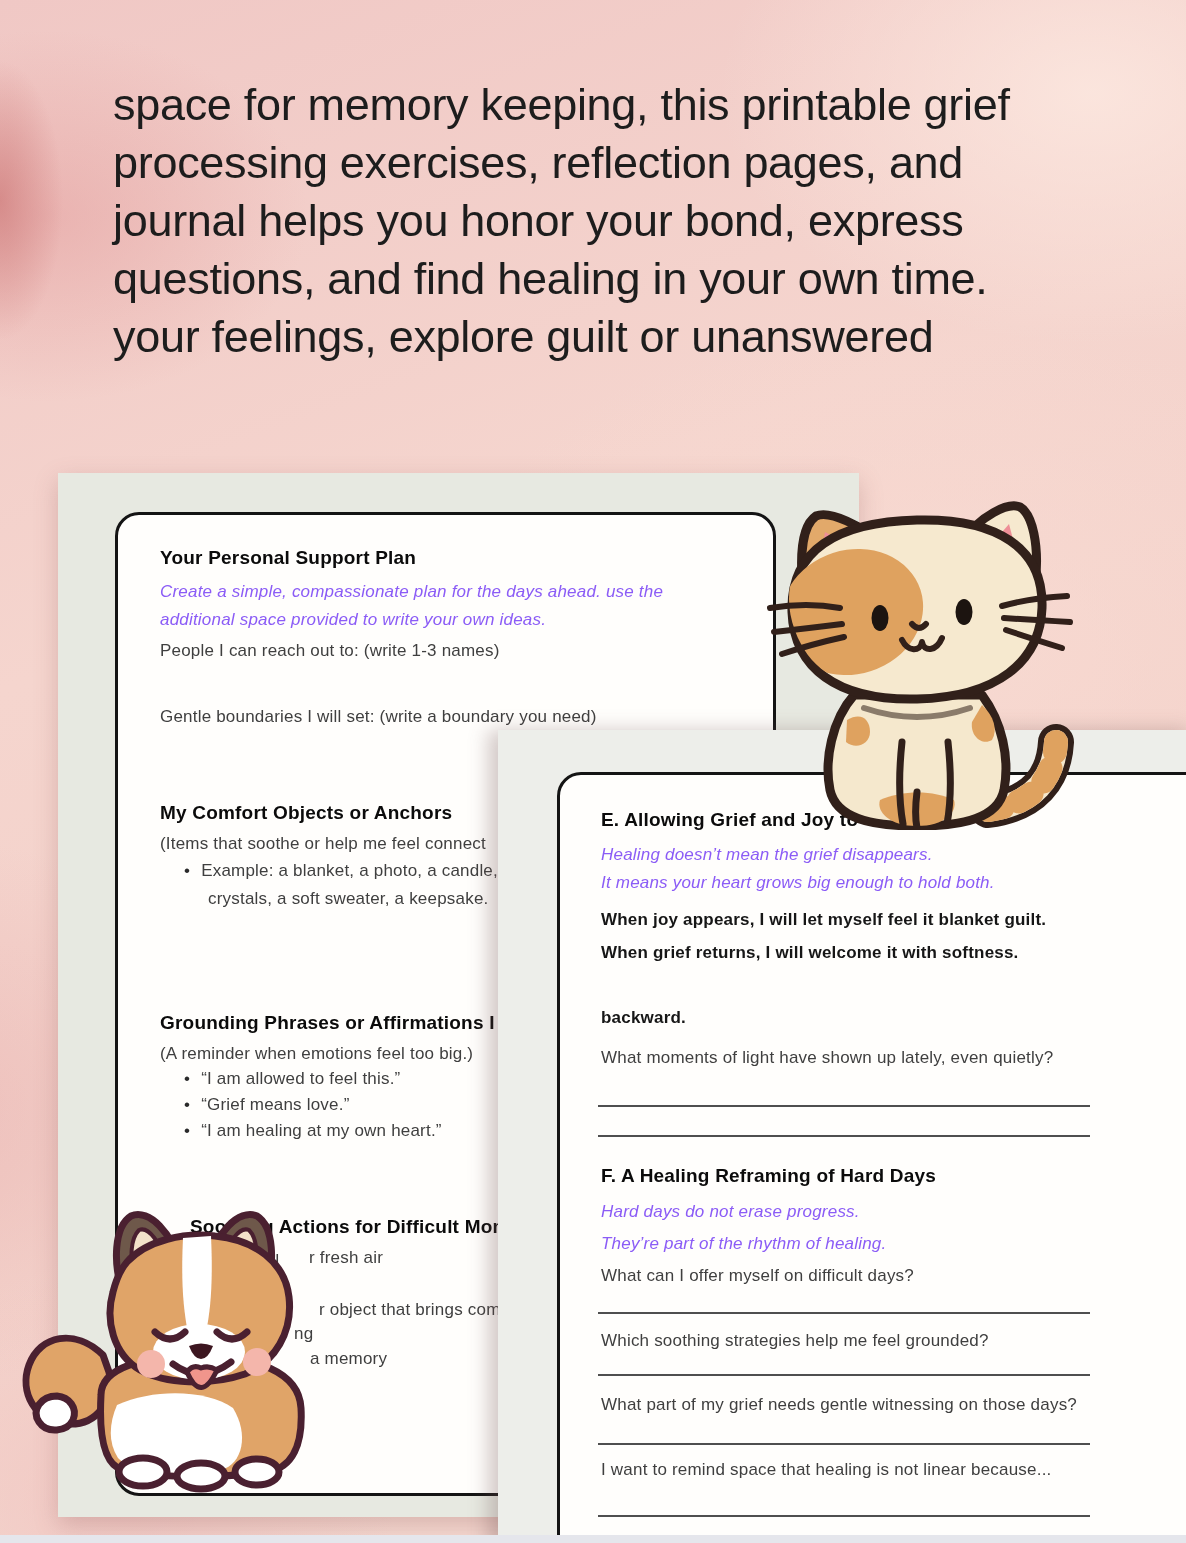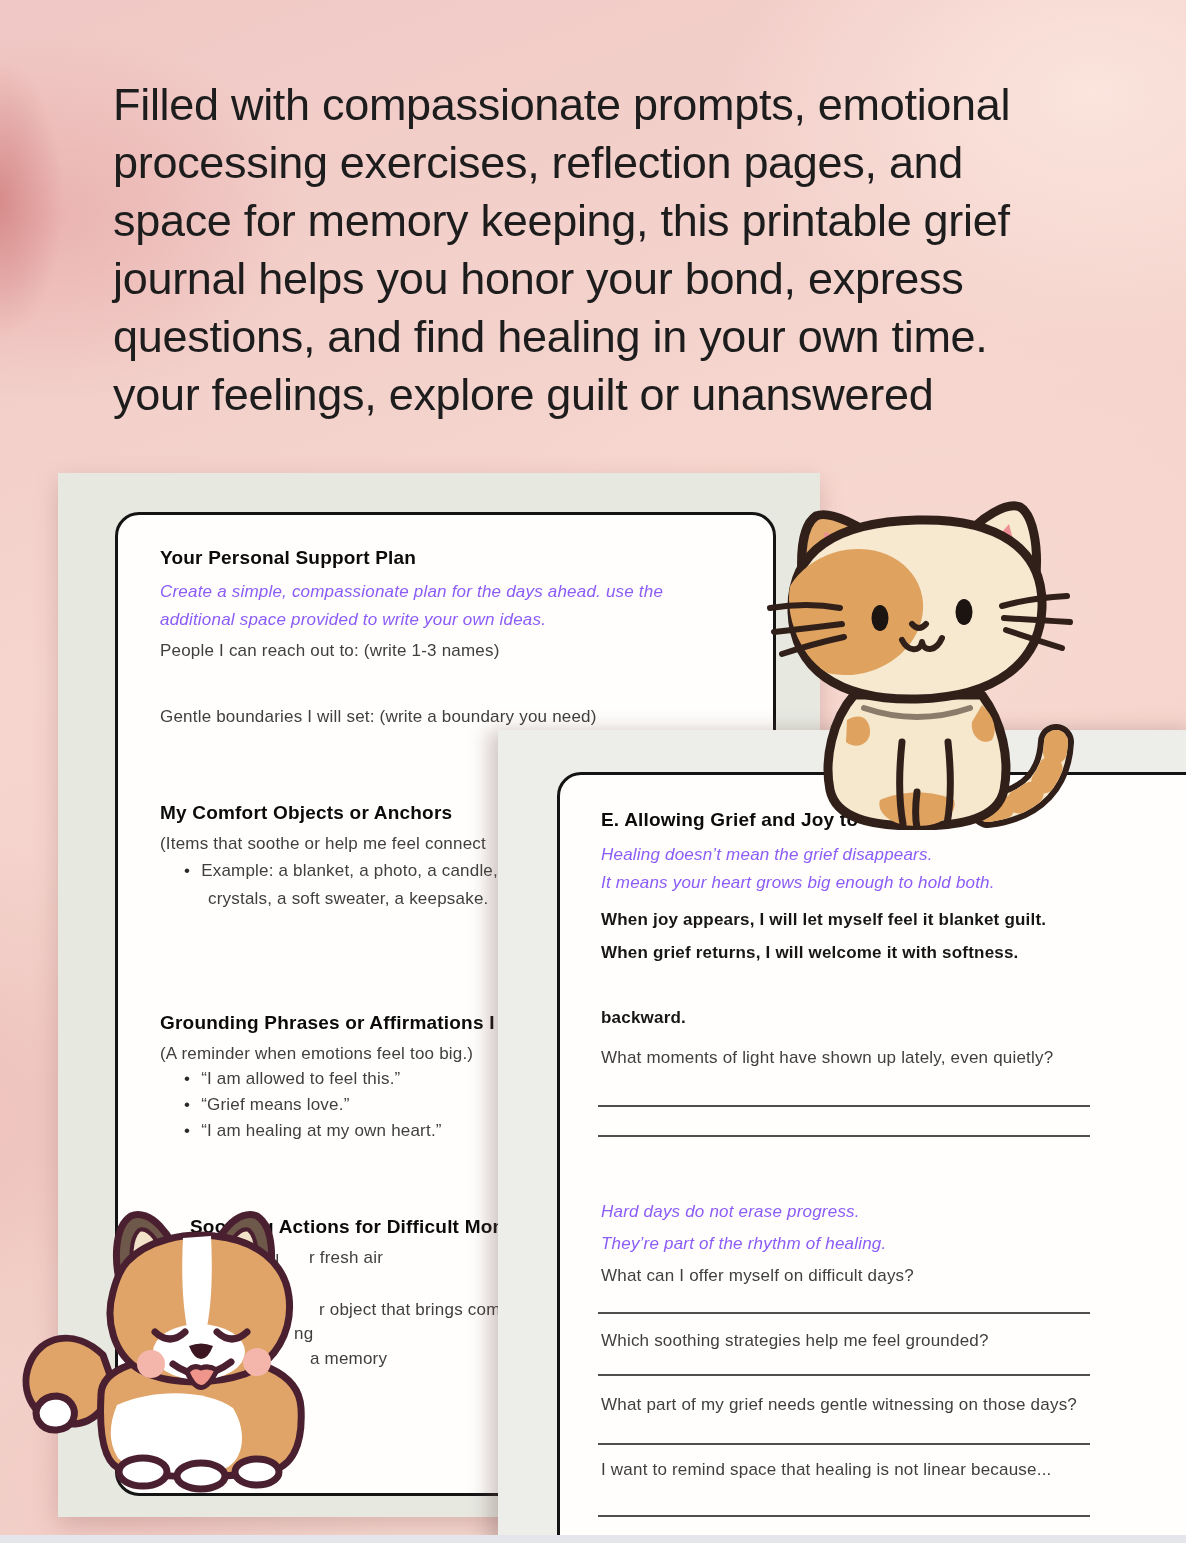--- a/index.html
+++ b/index.html
@@ -13,21 +13,21 @@
       radial-gradient(620px 420px at 92% 6%, rgba(252,232,224,.85), transparent 60%),
       radial-gradient(760px 520px at 78% 42%, rgba(249,220,211,.75), transparent 65%),
       radial-gradient(460px 380px at 10% 97%, rgba(238,188,186,.5), transparent 60%),
       linear-gradient(160deg,#f0c8c5 0%,#f5d5ce 35%,#f3d1ca 60%,#f6dcd3 100%);
   }
   .intro{position:absolute;left:113px;top:76px;width:1010px;color:#1d1d1d;
     font-size:45px;letter-spacing:-.3px;}
   .intro div{height:58px;line-height:58px;white-space:nowrap;}
   .paper{position:absolute;}
   .paper.left{left:58px;top:473px;width:762px;height:1044px;background:#e7e9e1;
-    box-shadow:0 8px 22px rgba(140,85,85,.28);}
+    box-shadow:0 8px 22px rgba(140,85,85,.28);padding-left:39px;}
   .paper.right{left:498px;top:730px;width:700px;height:820px;background:#edeeea;
     box-shadow:-10px 0 18px rgba(110,80,80,.30);}
   .panel{position:absolute;background:#fffefc;border:3px solid #141414;border-radius:24px;overflow:hidden;}
   .panel.lp{left:57px;top:39px;width:655px;height:978px;}
   .panel.rp{left:59px;top:42px;width:700px;height:800px;border-bottom-right-radius:0;}
   .ln{position:absolute;white-space:nowrap;}
   .h{font-weight:bold;font-size:19px;color:#0b0b0b;letter-spacing:.2px;}
   .t{font-size:17px;color:#3f3f3f;letter-spacing:.2px;}
   .i{font-style:italic;color:#8b5cf6;}
   .bld{font-weight:bold;color:#161616;}
@@ -36,23 +36,22 @@
   .illus{position:absolute;}
   .bottom-strip{position:absolute;left:0;bottom:0;width:1186px;height:8px;background:#e5e6ec;z-index:9;}
   .z1{z-index:1}.z2{z-index:2}.z3{z-index:3}.z4{z-index:4}.z5{z-index:5}
 </style>
 </head>
 <body>
 
 <div id="stage">
 
   <div class="intro z1">
-    <div>Filled with compassionate prompts, emotional</div>
+    <div>space for memory keeping, this printable grief</div>
     <div>processing exercises, reflection pages, and</div>
-    <div>space for memory keeping, this printable grief</div>
     <div>journal helps you honor your bond, express</div>
     <div>questions, and find healing in your own time.</div>
     <div>your feelings, explore guilt or unanswered</div>
   </div>
 
   <div class="paper left z2">
     <div class="panel lp">
       <div class="ln h" style="left:42px;top:32px">Your Personal Support Plan</div>
       <div class="ln t i" style="left:42px;top:67px">Create a simple, compassionate plan for the days ahead. use the</div>
       <div class="ln t i" style="left:42px;top:95px">additional space provided to write your own ideas.</div>
@@ -124,20 +123,21 @@
       <div class="ln h" style="left:41px;top:34px">E. Allowing Grief and Joy to Coexist</div>
       <div class="ln t i" style="left:41px;top:70px">Healing doesn’t mean the grief disappears.</div>
       <div class="ln t i" style="left:41px;top:98px">It means your heart grows big enough to hold both.</div>
       <div class="ln t bld" style="left:41px;top:135px">When joy appears, I will let myself feel it blanket guilt.</div>
       <div class="ln t bld" style="left:41px;top:168px">When grief returns, I will welcome it with softness.</div>
       <div class="ln t bld" style="left:41px;top:233px">backward.</div>
       <div class="ln t" style="left:41px;top:273px">What moments of light have shown up lately, even quietly?</div>
       <div class="rule" style="left:38px;top:330px"></div>
       <div class="rule" style="left:38px;top:360px"></div>
 
+      <div class="ln h" style="left:41px;top:390px">F. A Healing Reframing of Hard Days</div>
       <div class="ln t i" style="left:41px;top:427px">Hard days do not erase progress.</div>
       <div class="ln t i" style="left:41px;top:459px">They’re part of the rhythm of healing.</div>
       <div class="ln t" style="left:41px;top:491px">What can I offer myself on difficult days?</div>
       <div class="rule" style="left:38px;top:537px"></div>
       <div class="ln t" style="left:41px;top:556px">Which soothing strategies help me feel grounded?</div>
       <div class="rule" style="left:38px;top:599px"></div>
       <div class="ln t" style="left:41px;top:620px">What part of my grief needs gentle witnessing on those days?</div>
       <div class="rule" style="left:38px;top:668px"></div>
       <div class="ln t" style="left:41px;top:685px">I want to remind space that healing is not linear because...</div>
       <div class="rule" style="left:38px;top:740px"></div>

